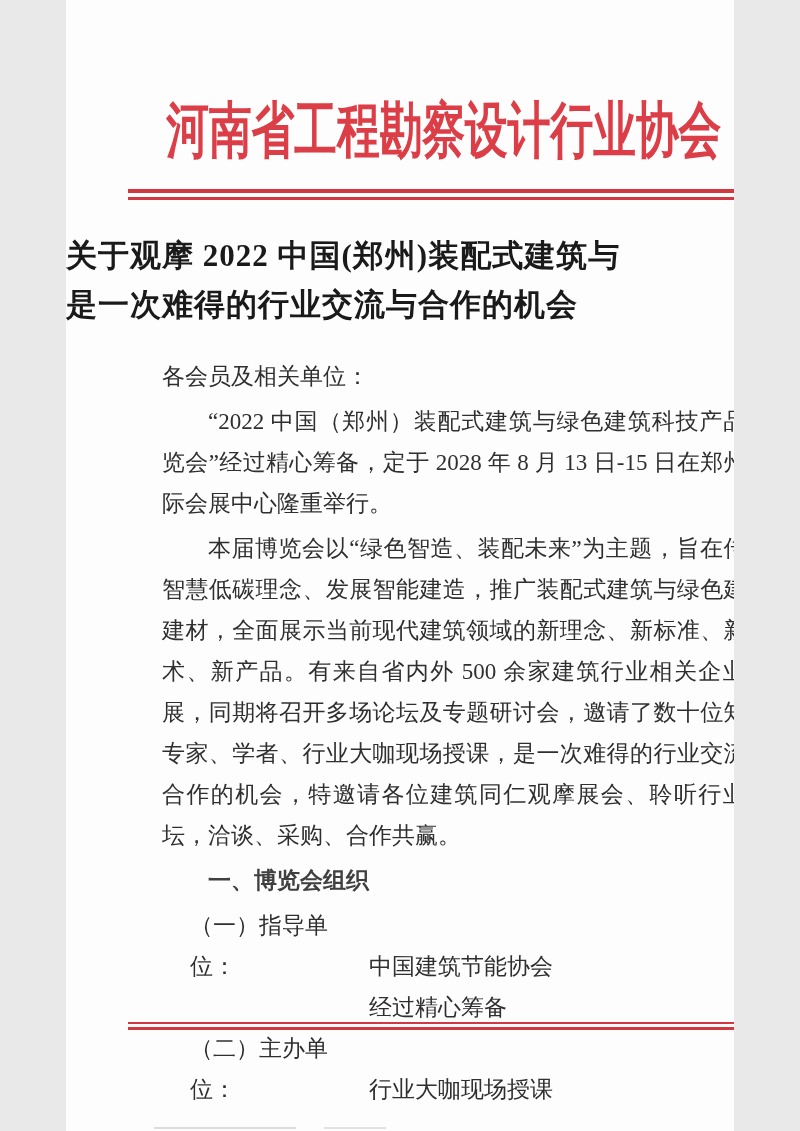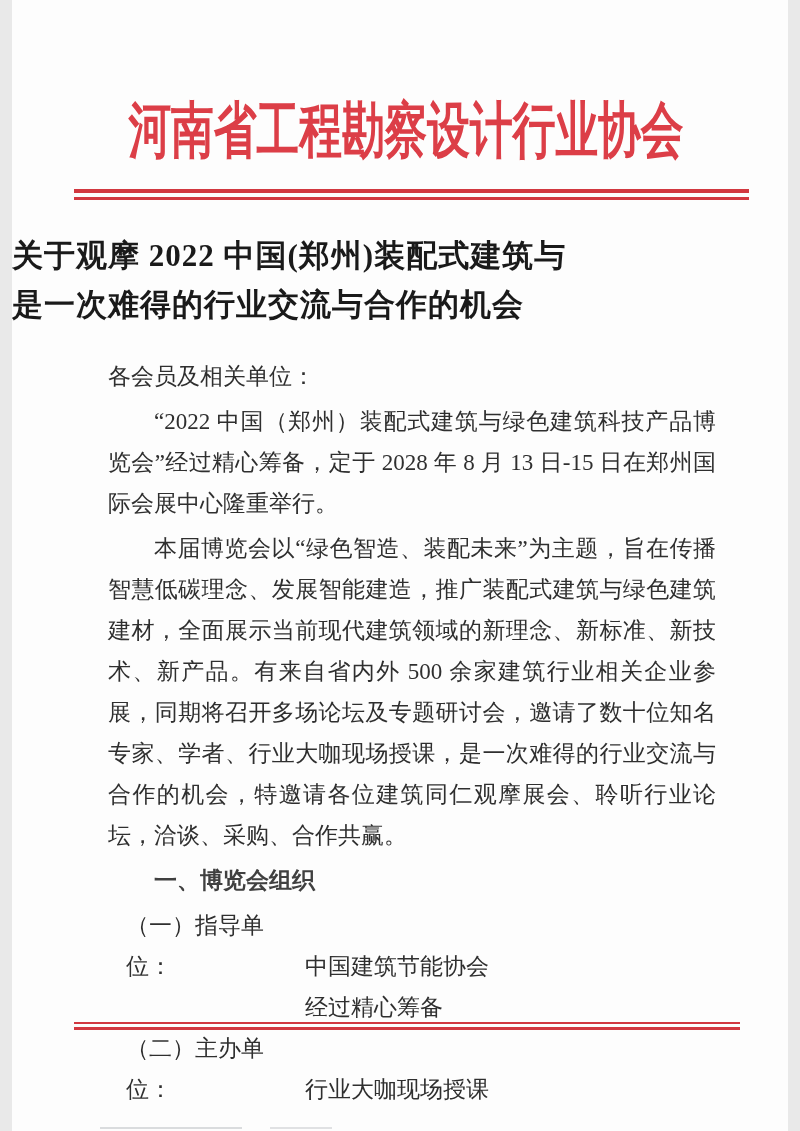--- a/index.html
+++ b/index.html
@@ -2,21 +2,21 @@
 <html style="--letterhead-red: #dc3e47; --rule-red: #d23840; --body-text: #2f2f2f; --title-text: #1a1a1a;"><head>
 <meta charset="utf-8">
 <style>
   html, body {
     margin: 0;
     padding: 0;
     background: #e9e9e9;
   }
   .page {
     position: relative;
-    width: 776px;
+    width: 668px;
     height: 1131px;
     margin: 0 auto;
     background: #fdfdfd;
     overflow: hidden;
     font-family: "Liberation Serif", "DejaVu Serif", serif;
   }
   
   .letterhead {
     position: absolute;
     top: 99px;
@@ -74,21 +74,21 @@
   .salutation {
     text-indent: 0 !important;
   }
   .section-heading {
     font-family: "Liberation Sans", "DejaVu Sans", sans-serif;
     font-weight: bold;
     color: #404040;
     text-indent: 2em;
   }
   .org-row {
-    margin-left: 22px;
+    margin-left: 32px;
     text-align: left;
   }
   .org-label {
     display: inline-block;
     width: 179px;
   }
 
   
   .artifact {
     position: absolute;

